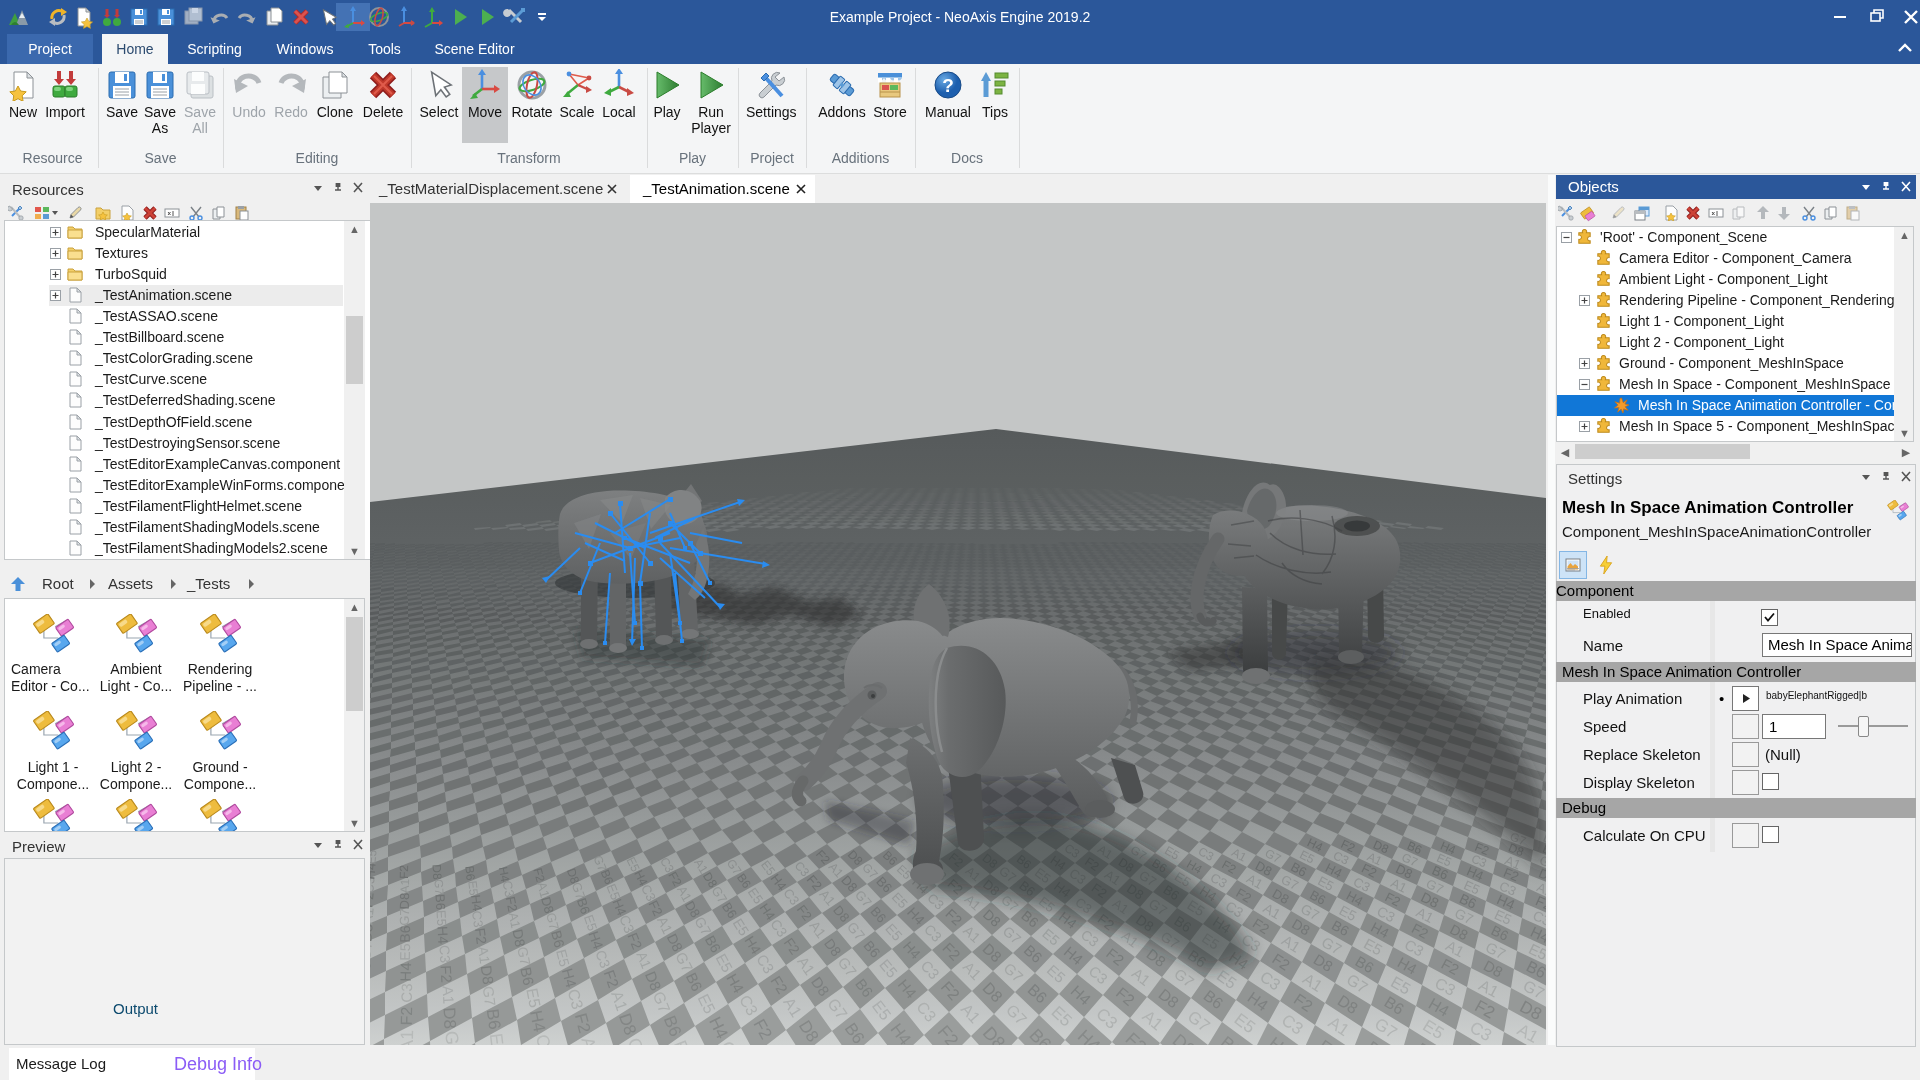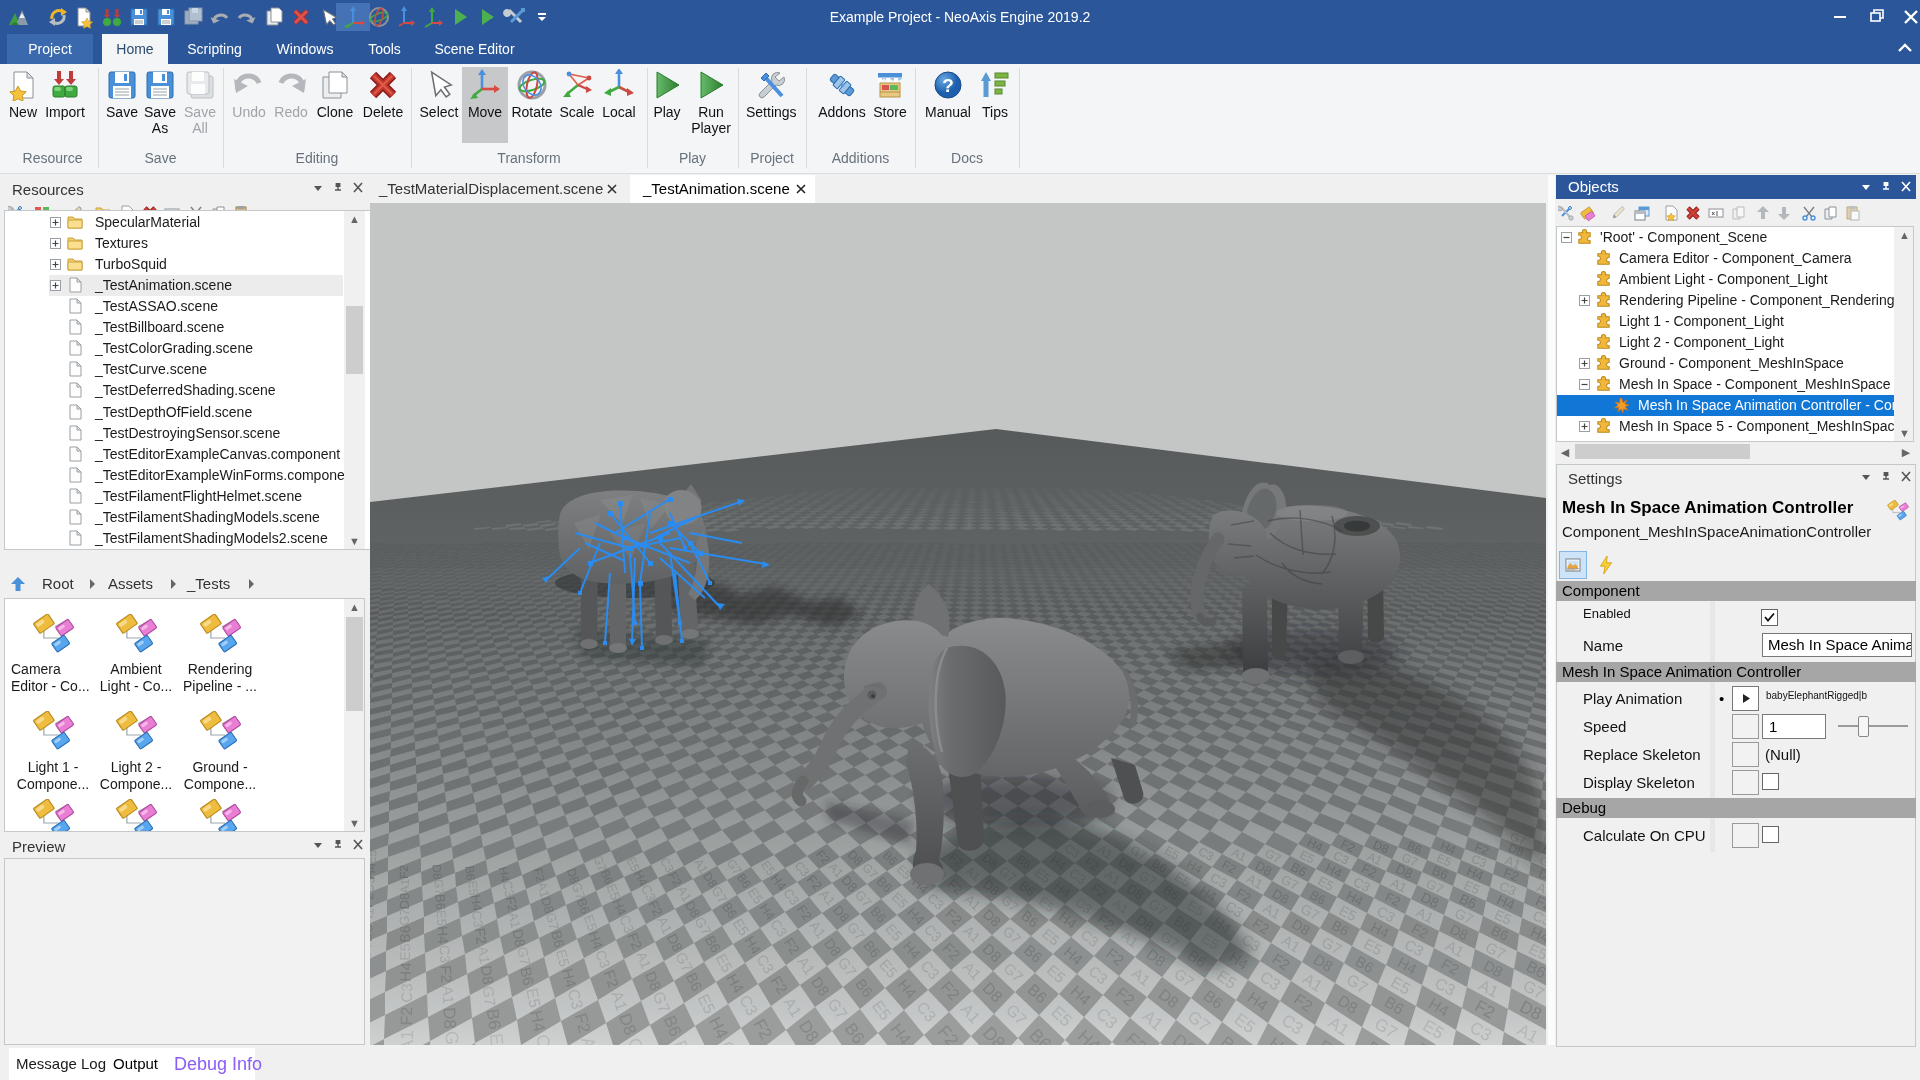--- a/index.html
+++ b/index.html
@@ -473,21 +473,21 @@
     <path d="M46 7 l3 4 3 -4Z" fill="#555"></path>
     <use href="#i-pencil" x="61" y="1" width="16" height="16"></use>
     <use href="#i-newfolder" x="89" y="1" width="16" height="16"></use>
     <use href="#i-newdoc" x="113" y="1" width="16" height="16"></use>
     <use href="#i-redx" x="136" y="1" width="16" height="16"></use>
     <use href="#i-rename" x="158" y="1" width="16" height="16"></use>
     <use href="#i-scissors" x="182" y="1" width="16" height="16"></use>
     <use href="#i-copy" x="205" y="1" width="16" height="16"></use>
     <use href="#i-paste" x="228" y="1" width="16" height="16"></use>
   </svg>
-<div class="abs white" style="left:4px;top:210px;width:409px;height:340px;overflow:hidden">
+<div class="abs white" style="left:4px;top:220px;width:409px;height:340px;overflow:hidden">
  <div class="abs" style="left:44px;top:64px;width:294px;height:21px;background:#ececec"></div>
  <div class="trow" style="left:90px;top:1px">SpecularMaterial</div>
  <div class="trow" style="left:90px;top:22px">Textures</div>
  <div class="trow" style="left:90px;top:43px">TurboSquid</div>
  <div class="trow" style="left:90px;top:64px">_TestAnimation.scene</div>
  <div class="trow" style="left:90px;top:85px">_TestASSAO.scene</div>
  <div class="trow" style="left:90px;top:106px">_TestBillboard.scene</div>
  <div class="trow" style="left:90px;top:127px">_TestColorGrading.scene</div>
  <div class="trow" style="left:90px;top:148px">_TestCurve.scene</div>
  <div class="trow" style="left:90px;top:169px">_TestDeferredShading.scene</div>
@@ -589,21 +589,21 @@
 <svg class="abs" style="left:606px;top:183px" width="12" height="12">
     <path d="M2 2 L10 10 M10 2 L2 10" stroke="#333" stroke-width="1.6"></path>
   </svg>
 <div class="abs" style="left:643px;top:175px;height:28px;line-height:28px;font-size:15px;color:#000">_TestAnimation.scene</div>
 <svg class="abs" style="left:795px;top:183px" width="12" height="12">
     <path d="M2 2 L10 10 M10 2 L2 10" stroke="#222" stroke-width="1.6"></path>
   </svg>
 
 <div class="abs" style="left:9px;top:1048px;width:246px;height:32px;background:#fff"></div>
 <div class="abs" style="left:16px;top:1048px;height:32px;line-height:32px;font-size:15px;color:#1a1a1a">Message Log</div>
-<div class="abs" style="left:113px;top:1048px;height:32px;line-height:32px;font-size:15px;color:#000000">Output</div>
+<div class="abs" style="left:113px;top:993px;height:32px;line-height:32px;font-size:15px;color:#0c4a6e">Output</div>
 <div class="abs" style="left:174px;top:1048px;height:32px;line-height:32px;font-size:18px;color:#8b5cf6">Debug Info</div>
 <div class="abs" style="left:1548px;top:175px;width:7px;height:870px;background:#fafbfb"></div>
 <div id="vp">
  <div id="floorclip">
       <svg class="abs" style="left:0;top:0" width="1176" height="842" viewBox="0 0 1176 842">
         <path d="M449 290 457 289 453 288 445 289ZM462 290 470 289 465 288 457 289ZM474 290 482 289 477 288 470 289ZM465 288 472 287 468 286 460 287ZM487 290 495 289 490 288 482 289ZM477 288 485 287 480 286 472 287ZM500 290 507 289 502 288 495 289ZM490 288 497 287 492 286 485 287ZM480 286 487 285 482 285 475 285ZM512 290 520 289 514 288 507 289ZM502 288 509 287 504 286 497 287ZM492 286 499 285 494 285 487 285ZM525 290 532 289 527 288 520 289ZM514 288 521 287 516 286 509 287ZM504 286 511 285 506 285 499 285ZM538 290 545 289 539 288 532 289ZM527 288 534 287 528 286 521 287ZM516 286 523 286 518 285 511 285ZM550 290 557 289 552 288 545 289ZM539 288 546 287 541 286 534 287ZM528 286 535 286 530 285 523 286ZM563 290 570 289 564 288 557 289ZM552 288 558 287 553 287 546 287ZM541 286 547 286 542 285 535 286ZM576 290 583 289 577 288 570 289ZM564 288 571 287 565 287 558 287ZM553 287 559 286 554 285 547 286ZM589 290 595 289 589 288 583 289ZM577 288 583 288 577 287 571 287ZM565 287 572 286 566 285 559 286ZM601 290 608 289 602 288 595 289ZM589 288 596 288 590 287 583 288ZM577 287 584 286 578 285 572 286ZM614 290 621 289 614 289 608 289ZM602 288 608 288 602 287 596 288ZM590 287 596 286 590 285 584 286ZM627 290 633 290 627 289 621 289ZM614 289 620 288 614 287 608 288ZM602 287 608 286 602 285 596 286ZM640 290 646 290 639 289 633 290ZM627 289 633 288 626 287 620 288ZM614 287 620 286 614 285 608 286ZM653 291 659 290 652 289 646 290ZM639 289 645 288 639 287 633 288ZM626 287 632 286 626 285 620 286ZM666 291 672 290 665 289 659 290ZM652 289 658 288 651 287 645 288ZM639 287 645 286 638 285 632 286ZM679 291 684 290 677 289 672 290ZM665 289 670 288 663 287 658 288ZM651 287 657 286 650 285 645 286ZM692 291 697 290 690 289 684 290ZM677 289 683 288 676 287 670 288ZM663 287 669 286 662 285 657 286ZM704 291 710 290 702 289 697 290ZM690 289 695 288 688 287 683 288ZM676 287 681 286 674 285 669 286ZM717 291 723 290 715 289 710 290ZM702 289 708 288 701 287 695 288ZM688 287 693 286 687 285 681 286ZM730 291 736 290 728 289 723 290ZM715 289 720 288 713 287 708 288ZM701 287 706 286 699 286 693 286ZM743 291 748 290 741 289 736 290ZM728 289 733 288 725 287 720 288ZM713 287 718 286 711 286 706 286ZM756 291 761 290 753 289 748 290ZM741 289 746 288 738 287 733 288ZM725 287 730 287 723 286 718 286ZM753 289 758 288 750 287 746 288ZM738 287 743 287 735 286 730 287Z" fill="#5f6363"></path>
         <path d="M380 297 389 296 385 295 376 296ZM393 297 403 296 398 295 389 296ZM407 297 416 296 412 295 403 296ZM398 295 407 294 403 293 394 294ZM421 297 430 296 425 295 416 296ZM412 295 420 294 416 293 407 294ZM435 297 443 296 438 295 430 296ZM425 295 434 294 429 293 420 294ZM416 293 425 292 420 291 412 292ZM448 297 457 296 452 295 443 296ZM438 295 447 294 442 293 434 294ZM429 293 438 292 433 291 425 292ZM462 298 470 297 465 295 457 296ZM452 295 460 294 455 293 447 294ZM442 293 451 292 446 291 438 292ZM433 291 441 290 437 289 428 290ZM476 298 484 297 479 296 470 297ZM465 295 474 294 468 293 460 294ZM455 293 464 292 459 291 451 292ZM446 291 454 290 449 290 441 290ZM490 298 498 297 492 296 484 297ZM479 296 487 295 482 293 474 294ZM468 293 477 292 472 291 464 292ZM459 291 467 291 462 290 454 290ZM503 298 511 297 506 296 498 297ZM492 296 500 295 495 294 487 295ZM482 293 490 293 484 292 477 292ZM472 291 479 291 474 290 467 291ZM517 298 525 297 519 296 511 297ZM506 296 514 295 508 294 500 295ZM495 294 503 293 497 292 490 293ZM484 292 492 291 487 290 479 291ZM531 298 539 297 533 296 525 297ZM519 296 527 295 521 294 514 295ZM508 294 516 293 510 292 503 293ZM497 292 505 291 500 290 492 291ZM545 298 553 297 546 296 539 297ZM533 296 540 295 535 294 527 295ZM521 294 529 293 523 292 516 293ZM510 292 518 291 512 290 505 291ZM559 298 566 297 560 296 553 297ZM546 296 554 295 548 294 540 295ZM535 294 542 293 536 292 529 293ZM523 292 531 291 525 290 518 291ZM573 298 580 297 574 296 566 297ZM560 296 567 295 561 294 554 295ZM548 294 555 293 549 292 542 293ZM536 292 543 291 538 290 531 291ZM587 298 594 297 587 296 580 297ZM574 296 581 295 574 294 567 295ZM561 294 568 293 562 292 555 293ZM549 292 556 291 550 290 543 291ZM601 298 608 297 601 296 594 297ZM587 296 594 295 588 294 581 295ZM574 294 581 293 575 292 568 293ZM562 292 569 291 563 290 556 291ZM615 298 622 297 615 296 608 297ZM601 296 608 295 601 294 594 295ZM588 294 595 293 588 292 581 293ZM575 292 582 291 576 290 569 291ZM629 298 636 297 628 296 622 297ZM615 296 621 295 615 294 608 295ZM601 294 608 293 601 292 595 293ZM588 292 595 291 589 290 582 291ZM643 299 649 297 642 296 636 297ZM628 296 635 295 628 294 621 295ZM615 294 621 293 614 292 608 293ZM601 292 608 291 601 290 595 291ZM657 299 663 298 656 296 649 297ZM642 296 649 295 641 294 635 295ZM628 294 634 293 628 292 621 293ZM614 292 621 291 614 290 608 291ZM656 296 662 295 655 294 649 295ZM641 294 648 293 641 292 634 293ZM628 292 634 291 627 290 621 291ZM670 297 676 296 668 294 662 295ZM655 294 661 293 654 292 648 293ZM641 292 647 291 640 290 634 291ZM683 297 689 296 682 295 676 296ZM668 294 674 294 667 292 661 293ZM654 292 660 292 653 291 647 291ZM697 297 703 296 695 295 689 296ZM682 295 688 294 680 293 674 294ZM667 292 673 292 666 291 660 292ZM711 297 717 296 709 295 703 296ZM695 295 701 294 693 293 688 294ZM680 293 686 292 679 291 673 292ZM725 297 730 296 722 295 717 296ZM709 295 714 294 707 293 701 294ZM693 293 699 292 692 291 686 292ZM739 297 744 296 736 295 730 296ZM722 295 728 294 720 293 714 294ZM707 293 712 292 704 291 699 292ZM753 297 758 296 749 295 744 296ZM736 295 741 294 733 293 728 294ZM720 293 725 292 717 291 712 292ZM767 297 772 296 763 295 758 296ZM749 295 755 294 746 293 741 294ZM733 293 738 292 730 291 725 292ZM781 297 786 296 777 295 772 296ZM763 295 768 294 760 293 755 294ZM746 293 751 292 743 291 738 292ZM795 297 799 296 790 295 786 296ZM777 295 782 294 773 293 768 294ZM760 293 765 292 756 291 751 292ZM809 297 813 296 804 295 799 296ZM790 295 795 294 786 293 782 294ZM773 293 778 292 770 291 765 292ZM823 297 827 296 818 295 813 296ZM804 295 809 294 800 293 795 294ZM786 293 791 292 783 291 778 292ZM770 291 774 290 766 289 761 290Z" fill="#626666"></path>
         <path d="M297 306 308 305 304 304 293 305ZM312 306 323 305 319 304 308 305ZM319 304 330 303 326 301 315 302ZM334 304 344 303 340 301 330 303ZM348 304 359 303 354 302 344 303ZM340 301 350 300 347 299 336 300ZM363 304 373 303 369 302 359 303ZM354 302 365 300 360 299 350 300ZM377 304 388 303 383 302 373 303ZM369 302 379 300 374 299 365 300ZM360 299 370 298 366 297 356 298ZM392 304 402 303 397 302 388 303ZM383 302 393 301 388 299 379 300ZM374 299 384 298 380 297 370 298ZM407 304 417 303 412 302 402 303ZM397 302 407 301 402 299 393 301ZM388 299 398 298 393 297 384 298ZM422 304 431 303 426 302 417 303ZM412 302 421 301 416 300 407 301ZM402 299 412 298 407 297 398 298ZM436 304 446 303 440 302 431 303ZM426 302 435 301 430 300 421 301ZM416 300 426 298 421 297 412 298ZM451 305 460 303 455 302 446 303ZM440 302 450 301 444 300 435 301ZM430 300 439 299 435 297 426 298ZM466 305 475 303 469 302 460 303ZM455 302 464 301 459 300 450 301ZM444 300 453 299 448 297 439 299ZM481 305 490 304 484 302 475 303ZM469 302 478 301 473 300 464 301ZM459 300 467 299 462 298 453 299ZM496 305 504 304 498 302 490 304ZM484 302 492 301 487 300 478 301ZM473 300 481 299 476 298 467 299ZM510 305 519 304 513 302 504 304ZM498 302 507 301 501 300 492 301ZM487 300 495 299 490 298 481 299ZM525 305 534 304 527 303 519 304ZM513 302 521 301 515 300 507 301ZM501 300 509 299 503 298 495 299ZM540 305 548 304 542 303 534 304ZM527 303 535 301 529 300 521 301ZM515 300 523 299 517 298 509 299ZM555 305 563 304 556 303 548 304ZM542 303 550 301 543 300 535 301ZM529 300 537 299 531 298 523 299ZM570 305 578 304 571 303 563 304ZM556 303 564 302 558 300 550 301ZM543 300 551 299 545 298 537 299ZM585 305 593 304 586 303 578 304ZM571 303 579 302 572 300 564 302ZM558 300 565 299 559 298 551 299ZM600 305 608 304 600 303 593 304ZM586 303 593 302 586 300 579 302ZM572 300 579 299 573 298 565 299ZM615 305 623 304 615 303 608 304ZM600 303 608 302 601 301 593 302ZM586 300 594 299 587 298 579 299ZM630 306 637 304 630 303 623 304ZM615 303 622 302 615 301 608 302ZM601 301 608 299 601 298 594 299ZM645 306 652 304 645 303 637 304ZM630 303 637 302 629 301 622 302ZM615 301 622 300 615 298 608 299ZM661 306 667 305 659 303 652 304ZM645 303 651 302 644 301 637 302ZM629 301 636 300 629 298 622 300ZM676 306 682 305 674 303 667 305ZM659 303 666 302 658 301 651 302ZM644 301 650 300 643 299 636 300ZM691 306 697 305 689 303 682 305ZM674 303 681 302 673 301 666 302ZM658 301 665 300 657 299 650 300ZM706 306 712 305 704 304 697 305ZM689 303 695 302 687 301 681 302ZM673 301 679 300 671 299 665 300ZM721 306 727 305 719 304 712 305ZM704 304 710 302 701 301 695 302ZM687 301 693 300 685 299 679 300ZM671 299 677 298 670 297 663 298ZM737 306 743 305 733 304 727 305ZM719 304 725 302 716 301 710 302ZM701 301 708 300 699 299 693 300ZM685 299 691 298 683 297 677 298ZM733 304 739 303 730 301 725 302ZM716 301 722 300 713 299 708 300ZM699 299 705 298 697 297 691 298ZM748 304 754 303 745 301 739 303ZM730 301 736 300 728 299 722 300ZM713 299 719 298 711 297 705 298ZM763 304 769 303 760 301 754 303ZM745 301 751 300 742 299 736 300ZM728 299 733 298 725 297 719 298ZM778 304 784 303 774 302 769 303ZM760 301 765 300 756 299 751 300ZM742 299 747 298 739 297 733 298ZM793 304 798 303 789 302 784 303ZM774 302 779 300 770 299 765 300ZM756 299 761 298 753 297 747 298ZM808 304 813 303 804 302 798 303ZM789 302 794 300 785 299 779 300ZM770 299 776 298 767 297 761 298ZM823 304 828 303 818 302 813 303ZM804 302 808 301 799 299 794 300ZM785 299 790 298 781 297 776 298ZM838 304 843 303 833 302 828 303ZM818 302 823 301 813 299 808 301ZM799 299 804 298 795 297 790 298ZM854 304 858 303 848 302 843 303ZM833 302 837 301 828 300 823 301ZM813 299 818 298 809 297 804 298ZM869 304 873 303 862 302 858 303ZM848 302 852 301 842 300 837 301ZM828 300 832 298 823 297 818 298ZM884 305 888 303 877 302 873 303ZM862 302 867 301 856 300 852 301ZM842 300 846 299 837 297 832 298Z" fill="#656869"></path>
         <path d="M249 311 261 310 258 309 246 310ZM265 311 277 310 273 309 261 310ZM280 312 292 310 289 309 277 310ZM273 309 285 307 282 306 270 307ZM296 312 308 310 304 309 292 310ZM289 309 300 308 297 306 285 307ZM312 312 323 310 319 309 308 310ZM304 309 315 308 312 306 300 308ZM327 312 339 311 335 309 323 310ZM319 309 331 308 327 306 315 308ZM343 312 354 311 350 309 339 311ZM335 309 346 308 342 306 331 308ZM327 306 338 305 334 304 323 305ZM359 312 370 311 365 309 354 311ZM350 309 361 308 357 307 346 308ZM342 306 352 305 348 304 338 305ZM375 312 386 311 381 309 370 311ZM365 309 376 308 372 307 361 308ZM357 307 367 305 363 304 352 305ZM391 312 401 311 396 309 386 311ZM381 309 391 308 387 307 376 308ZM372 307 382 305 377 304 367 305ZM406 312 417 311 412 310 401 311ZM396 309 407 308 402 307 391 308ZM387 307 397 305 392 304 382 305ZM422 313 433 311 427 310 417 311ZM412 310 422 308 417 307 407 308ZM402 307 412 306 407 304 397 305ZM438 313 448 311 443 310 433 311ZM427 310 437 308 432 307 422 308ZM417 307 427 306 422 304 412 306ZM454 313 464 311 458 310 448 311ZM443 310 453 308 447 307 437 308ZM432 307 442 306 436 304 427 306ZM470 313 480 311 474 310 464 311ZM458 310 468 309 462 307 453 308ZM447 307 457 306 451 305 442 306ZM486 313 496 312 490 310 480 311ZM474 310 483 309 477 307 468 309ZM462 307 472 306 466 305 457 306ZM502 313 512 312 505 310 496 312ZM490 310 499 309 493 307 483 309ZM477 307 487 306 481 305 472 306ZM519 313 528 312 521 310 512 312ZM505 310 514 309 508 307 499 309ZM493 307 502 306 496 305 487 306ZM535 313 544 312 537 310 528 312ZM521 310 530 309 523 308 514 309ZM508 307 517 306 510 305 502 306ZM551 313 560 312 552 310 544 312ZM537 310 545 309 538 308 530 309ZM523 308 532 306 525 305 517 306ZM567 313 576 312 568 311 560 312ZM552 310 561 309 554 308 545 309ZM538 308 547 306 540 305 532 306ZM583 314 592 312 584 311 576 312ZM568 311 576 309 569 308 561 309ZM554 308 562 306 555 305 547 306ZM599 314 608 312 600 311 592 312ZM584 311 592 309 585 308 576 309ZM569 308 577 307 570 305 562 306ZM616 314 624 312 616 311 608 312ZM600 311 608 309 600 308 592 309ZM585 308 592 307 585 305 577 307ZM632 314 640 312 631 311 624 312ZM616 311 623 309 615 308 608 309ZM600 308 608 307 600 305 592 307ZM631 311 639 310 631 308 623 309ZM615 308 623 307 615 305 608 307ZM647 311 655 310 646 308 639 310ZM631 308 638 307 630 306 623 307ZM663 311 670 310 662 308 655 310ZM646 308 654 307 645 306 638 307ZM679 311 686 310 677 308 670 310ZM662 308 669 307 661 306 654 307ZM695 311 702 310 693 309 686 310ZM677 308 684 307 676 306 669 307ZM711 311 718 310 709 309 702 310ZM693 309 700 307 691 306 684 307ZM727 312 734 310 724 309 718 310ZM709 309 715 307 706 306 700 307ZM743 312 750 310 740 309 734 310ZM724 309 731 307 721 306 715 307ZM760 312 766 310 756 309 750 310ZM740 309 746 308 737 306 731 307ZM776 312 781 310 771 309 766 310ZM756 309 761 308 752 306 746 308ZM792 312 797 311 787 309 781 310ZM771 309 777 308 767 306 761 308ZM752 306 758 305 748 304 743 305ZM808 312 813 311 803 309 797 311ZM787 309 793 308 783 306 777 308ZM767 306 773 305 763 304 758 305ZM824 312 829 311 819 309 813 311ZM803 309 808 308 798 307 793 308ZM783 306 788 305 778 304 773 305ZM841 312 846 311 835 309 829 311ZM819 309 824 308 813 307 808 308ZM798 307 803 305 793 304 788 305ZM857 312 862 311 850 310 846 311ZM835 309 839 308 829 307 824 308ZM813 307 818 305 808 304 803 305ZM873 312 878 311 866 310 862 311ZM850 310 855 308 844 307 839 308ZM829 307 834 306 823 304 818 305ZM890 313 894 311 882 310 878 311ZM866 310 871 308 860 307 855 308ZM844 307 849 306 838 304 834 306ZM906 313 910 311 898 310 894 311ZM882 310 887 308 875 307 871 308ZM860 307 864 306 854 304 849 306ZM922 313 926 311 914 310 910 311ZM898 310 902 308 891 307 887 308ZM875 307 880 306 869 304 864 306ZM939 313 943 311 930 310 926 311ZM914 310 918 309 906 307 902 308ZM891 307 895 306 884 305 880 306ZM955 313 959 312 946 310 943 311ZM930 310 934 309 922 307 918 309ZM906 307 910 306 899 305 895 306Z" fill="#686b6c"></path>
         <path d="M167 320 182 319 180 317 165 319ZM184 320 198 319 196 317 182 319ZM201 321 215 319 212 317 198 319ZM196 317 210 316 207 314 194 316ZM218 321 232 319 229 317 215 319ZM212 317 226 316 223 314 210 316ZM235 321 248 319 245 318 232 319ZM229 317 242 316 239 314 226 316ZM223 314 236 313 233 311 220 313ZM252 321 265 319 262 318 248 319ZM245 318 258 316 255 314 242 316ZM239 314 252 313 249 311 236 313ZM269 321 282 319 278 318 265 319ZM262 318 275 316 271 315 258 316ZM255 314 268 313 265 311 252 313ZM286 321 299 320 295 318 282 319ZM278 318 291 316 287 315 275 316ZM271 315 284 313 280 312 268 313ZM303 321 316 320 312 318 299 320ZM295 318 307 316 303 315 291 316ZM287 315 300 313 296 312 284 313ZM320 321 333 320 328 318 316 320ZM312 318 324 316 320 315 307 316ZM303 315 316 313 312 312 300 313ZM328 318 340 317 336 315 324 316ZM320 315 332 313 327 312 316 313ZM345 318 357 317 352 315 340 317ZM336 315 348 314 343 312 332 313ZM362 318 373 317 368 315 357 317ZM352 315 364 314 359 312 348 314ZM378 318 390 317 385 315 373 317ZM368 315 380 314 375 312 364 314ZM395 319 406 317 401 315 390 317ZM385 315 396 314 391 312 380 314ZM412 319 423 317 417 315 406 317ZM401 315 412 314 406 312 396 314ZM429 319 440 317 434 316 423 317ZM417 315 428 314 422 313 412 314ZM446 319 456 317 450 316 440 317ZM434 316 444 314 438 313 428 314ZM462 319 473 317 467 316 456 317ZM450 316 460 314 454 313 444 314ZM479 319 490 318 483 316 473 317ZM467 316 477 314 470 313 460 314ZM496 319 506 318 499 316 490 318ZM483 316 493 314 486 313 477 314ZM513 319 523 318 516 316 506 318ZM499 316 509 315 502 313 493 314ZM530 319 540 318 533 316 523 318ZM516 316 525 315 519 313 509 315ZM547 320 557 318 549 316 540 318ZM533 316 542 315 535 313 525 315ZM565 320 574 318 566 316 557 318ZM549 316 558 315 551 313 542 315ZM582 320 591 318 582 317 574 318ZM566 316 575 315 567 313 558 315ZM599 320 608 318 599 317 591 318ZM582 317 591 315 583 314 575 315ZM616 320 625 318 616 317 608 318ZM599 317 608 315 599 314 591 315ZM633 320 642 319 633 317 625 318ZM616 317 624 315 616 314 608 315ZM651 320 659 319 649 317 642 319ZM633 317 641 315 632 314 624 315ZM668 320 676 319 666 317 659 319ZM649 317 657 316 648 314 641 315ZM685 320 693 319 683 317 676 319ZM666 317 674 316 665 314 657 316ZM648 314 656 313 647 311 640 312ZM703 321 710 319 700 317 693 319ZM683 317 690 316 681 314 674 316ZM665 314 672 313 663 311 656 313ZM720 321 727 319 717 317 710 319ZM700 317 707 316 698 314 690 316ZM681 314 688 313 679 311 672 313ZM738 321 744 319 734 318 727 319ZM717 317 724 316 714 314 707 316ZM698 314 705 313 695 311 688 313ZM755 321 762 319 751 318 744 319ZM734 318 741 316 731 314 724 316ZM714 314 721 313 711 311 705 313ZM773 321 779 319 768 318 762 319ZM751 318 757 316 747 315 741 316ZM731 314 737 313 727 312 721 313ZM790 321 796 320 785 318 779 319ZM768 318 774 316 764 315 757 316ZM747 315 753 313 743 312 737 313ZM808 321 814 320 802 318 796 320ZM785 318 791 316 780 315 774 316ZM764 315 770 313 760 312 753 313ZM825 321 831 320 819 318 814 320ZM802 318 808 316 797 315 791 316ZM780 315 786 313 776 312 770 313ZM819 318 825 317 813 315 808 316ZM797 315 803 313 792 312 786 313ZM836 318 842 317 830 315 825 317ZM813 315 819 314 808 312 803 313ZM854 318 859 317 847 315 842 317ZM830 315 835 314 824 312 819 314ZM871 318 876 317 864 315 859 317ZM847 315 852 314 841 312 835 314ZM888 319 893 317 880 315 876 317ZM864 315 868 314 857 312 852 314ZM905 319 910 317 897 316 893 317ZM880 315 885 314 873 312 868 314ZM923 319 927 317 914 316 910 317ZM897 316 902 314 890 313 885 314ZM940 319 944 317 931 316 927 317ZM914 316 918 314 906 313 902 314ZM957 319 961 317 948 316 944 317ZM931 316 935 314 922 313 918 314ZM975 319 978 318 965 316 961 317ZM948 316 952 314 939 313 935 314ZM992 319 996 318 982 316 978 318ZM965 316 968 314 955 313 952 314ZM1010 319 1013 318 999 316 996 318ZM982 316 985 315 972 313 968 314Z" fill="#6b6f6f"></path>
@@ -1240,21 +1240,21 @@
     <use href="#i-diamonds"></use>
   </svg>
 <div class="abs" style="left:1562px;top:523px;font-size:15px;color:#1a1a1a">Component_MeshInSpaceAnimationController</div>
 <div class="abs" style="left:1559px;top:551px;width:28px;height:28px;background:#cde3f7;border:1px solid #84b6e4"></div>
 <svg class="abs" style="left:1565px;top:557px" width="16" height="16">
     <use href="#i-photo"></use>
   </svg>
 <svg class="abs" style="left:1597px;top:556px" width="18" height="18" viewBox="0 0 16 16">
     <use href="#i-bolt"></use>
   </svg>
-<div class="abs" style="left:1556px;top:581px;width:360px;height:20px;background:#a6a6a6;font-size:15px;color:#000;line-height:20px"><span style="margin-left:6px">Component</span></div>
+<div class="abs" style="left:1556px;top:581px;width:360px;height:20px;background:#a6a6a6;font-size:15px;color:#000;line-height:20px"><span style="">Component</span></div>
 <div class="abs" style="left:1710px;top:601px;width:5px;height:61px;background:#e7e7e7"></div>
 <div class="abs" style="left:1583px;top:606px;font-size:13px;color:#111">Enabled</div>
 <div class="abs" style="left:1761px;top:609px;width:17px;height:17px;background:#fff;border:1.4px solid #666"></div>
 <svg class="abs" style="left:1763px;top:611px" width="13" height="13" viewBox="0 0 13 13">
     <path d="M2 6 L5 9.5 L11 2.5" stroke="#111" stroke-width="1.8" fill="none"></path>
   </svg>
 <div class="abs" style="left:1583px;top:637px;font-size:15px;color:#111">Name</div>
 <div class="abs" style="left:1762px;top:633px;width:150px;height:24px;background:#fff;border:1px solid #777;font-size:15px;line-height:22px;overflow:hidden;white-space:nowrap"><span style="margin-left:5px">Mesh In Space Animatio</span></div>
 <div class="abs" style="left:1556px;top:662px;width:360px;height:20px;background:#a6a6a6;font-size:15px;color:#000;line-height:20px"><span style="margin-left:6px">Mesh In Space Animation Controller</span></div>
 <div class="abs" style="left:1710px;top:682px;width:5px;height:116px;background:#e7e7e7"></div>

